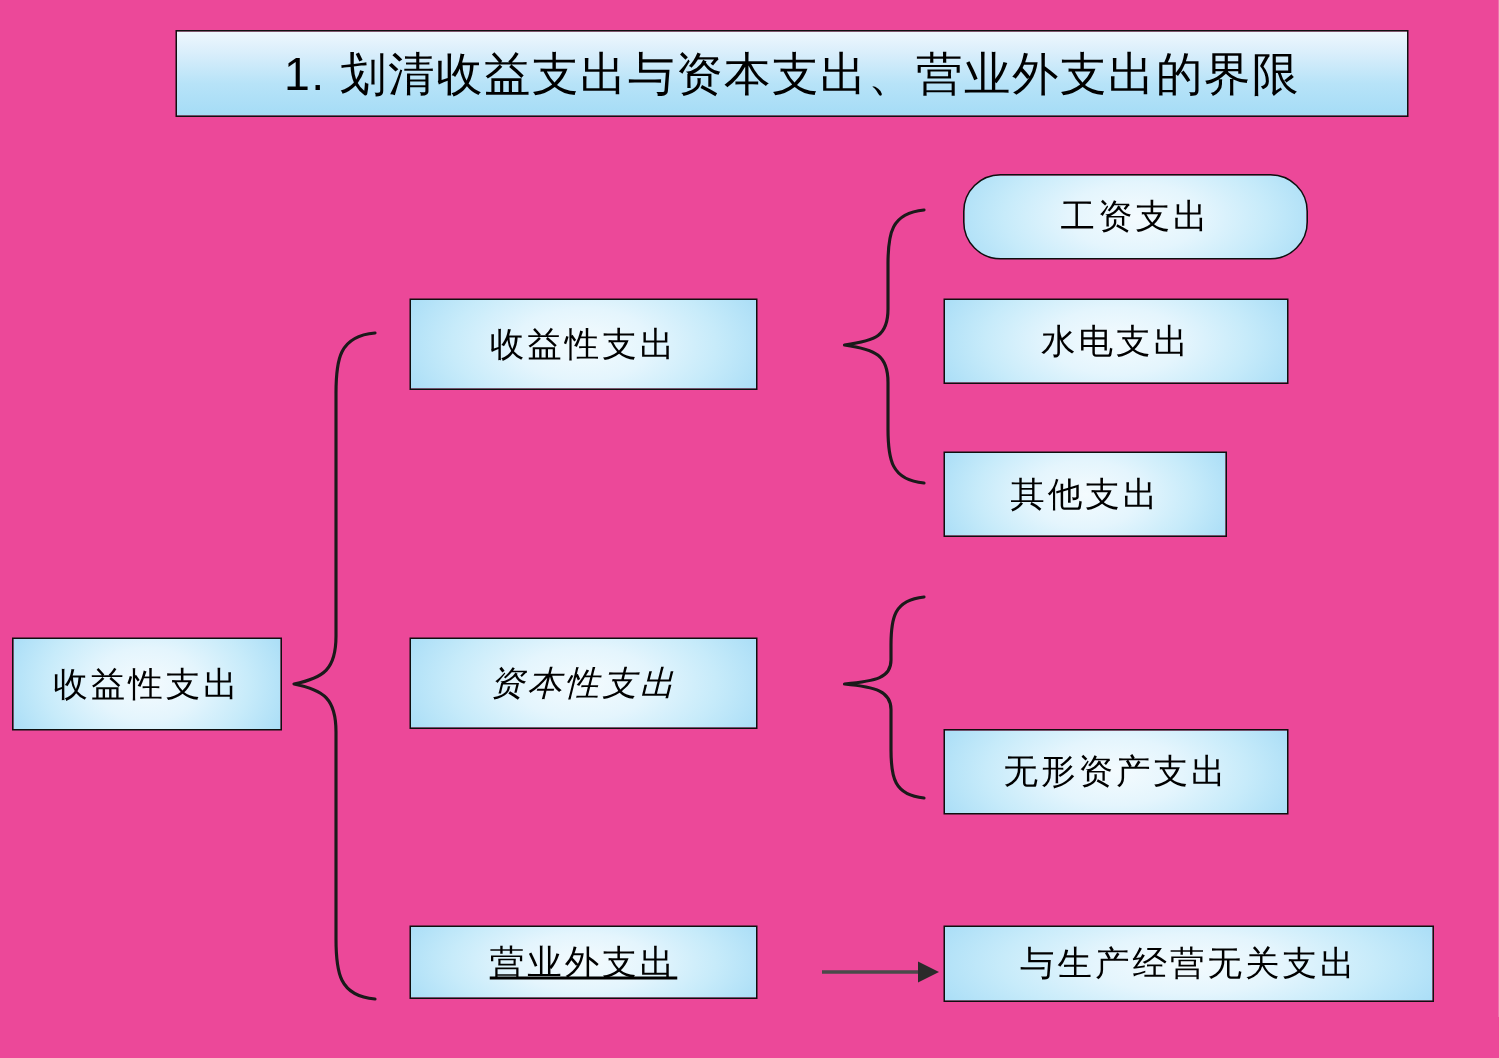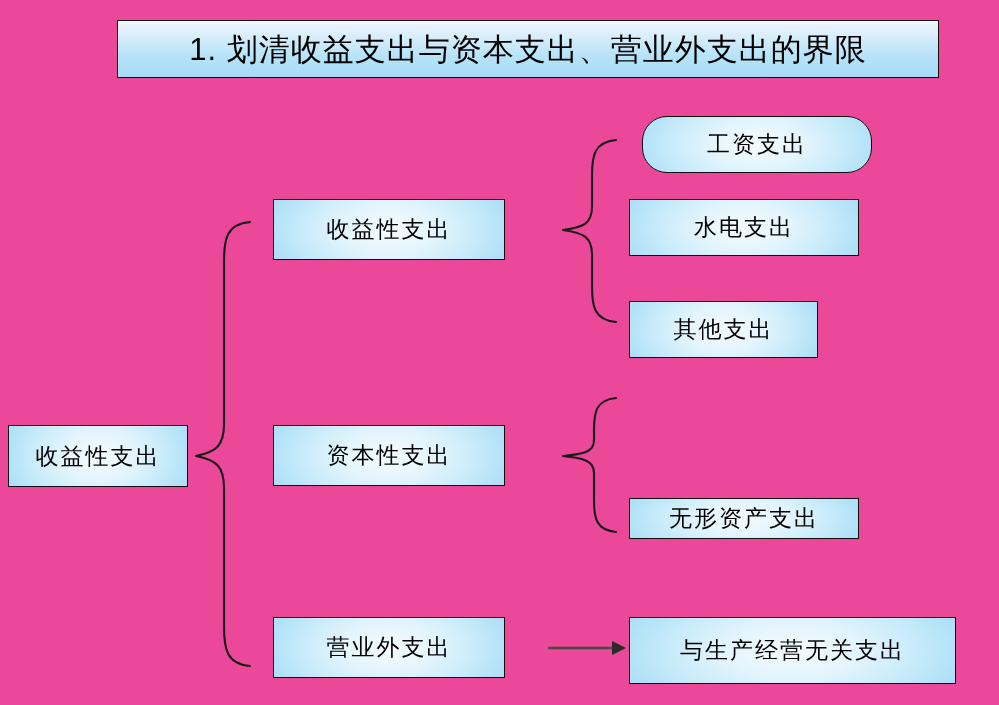--- a/index.html
+++ b/index.html
@@ -67,28 +67,28 @@
     font-size: 23px;
     color: #000000;
     white-space: nowrap;
     letter-spacing: 2px;
     line-height: 1;
   }
 
   
   .n-root      { left: 8px;   top: 425px; width: 180px; height: 62px; }
   .n-mid-1     { left: 273px; top: 199px; width: 232px; height: 61px; }
-  .n-mid-2     { left: 273px; top: 425px; width: 232px; height: 61px; }
-  .n-mid-3     { left: 273px; top: 617px; width: 232px; height: 61px; }
+  .n-mid-2     { left: 273px; top: 425px; width: 232px; height: 61px; font-style: italic; }
+  .n-mid-3     { left: 273px; top: 617px; width: 232px; height: 49px; text-decoration: underline; }
   .n-leaf-1    { left: 642px; top: 116px; width: 230px; height: 57px; border-radius: 25px; }
   .n-leaf-2    { left: 629px; top: 199px; width: 230px; height: 57px; }
   .n-leaf-3    { left: 629px; top: 301px; width: 189px; height: 57px; }
   .n-leaf-4    { left: 629px; top: 385px; width: 230px; height: 57px; }
-  .n-leaf-5    { left: 629px; top: 486px; width: 230px; height: 41px; margin-top: 12px; }
-  .n-leaf-6    { left: 629px; top: 617px; width: 327px; height: 67px; }
+  .n-leaf-5    { left: 629px; top: 486px; width: 230px; height: 57px; }
+  .n-leaf-6    { left: 629px; top: 617px; width: 327px; height: 51px; }
 
   
   #connectors {
     position: absolute;
     left: 0;
     top: 0;
     width: 999px;
     height: 705px;
     pointer-events: none;
   }

